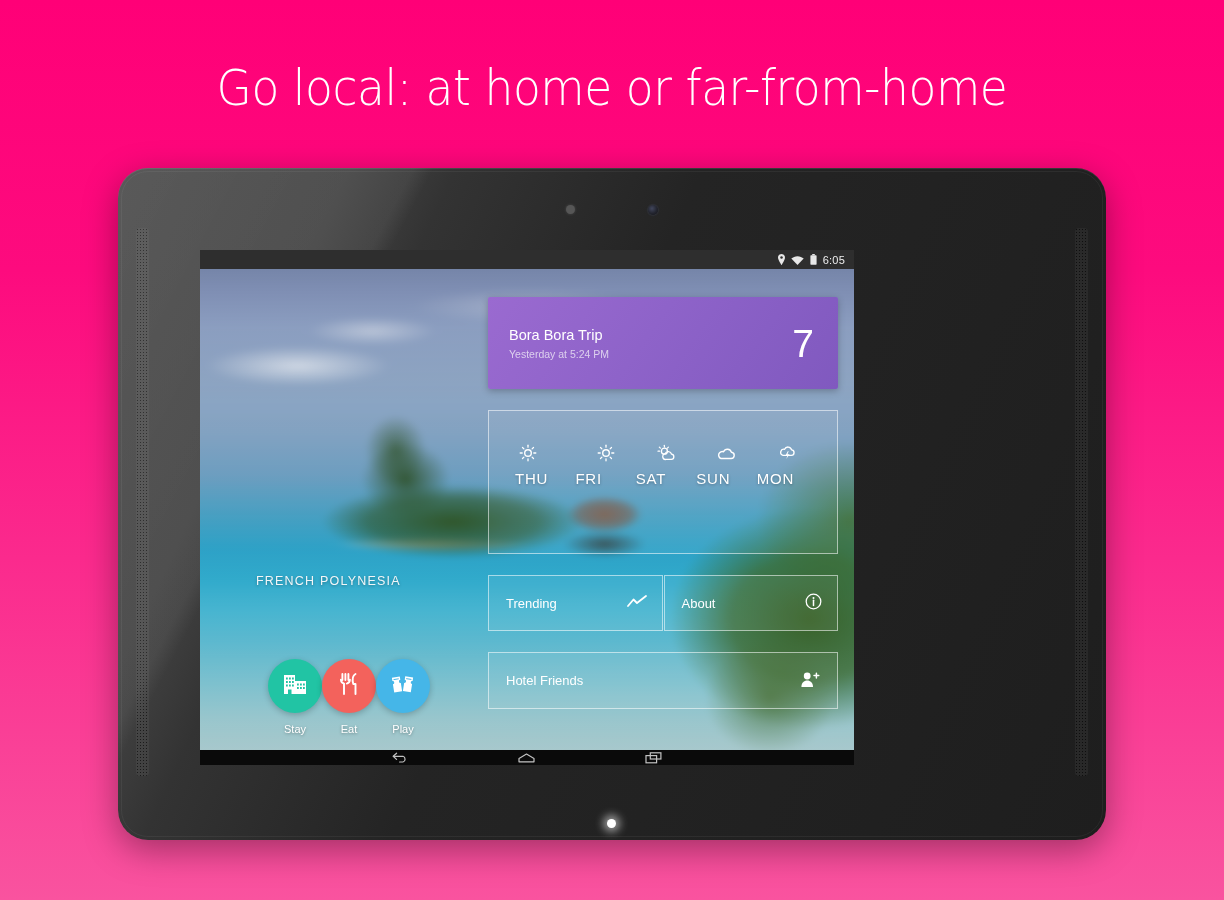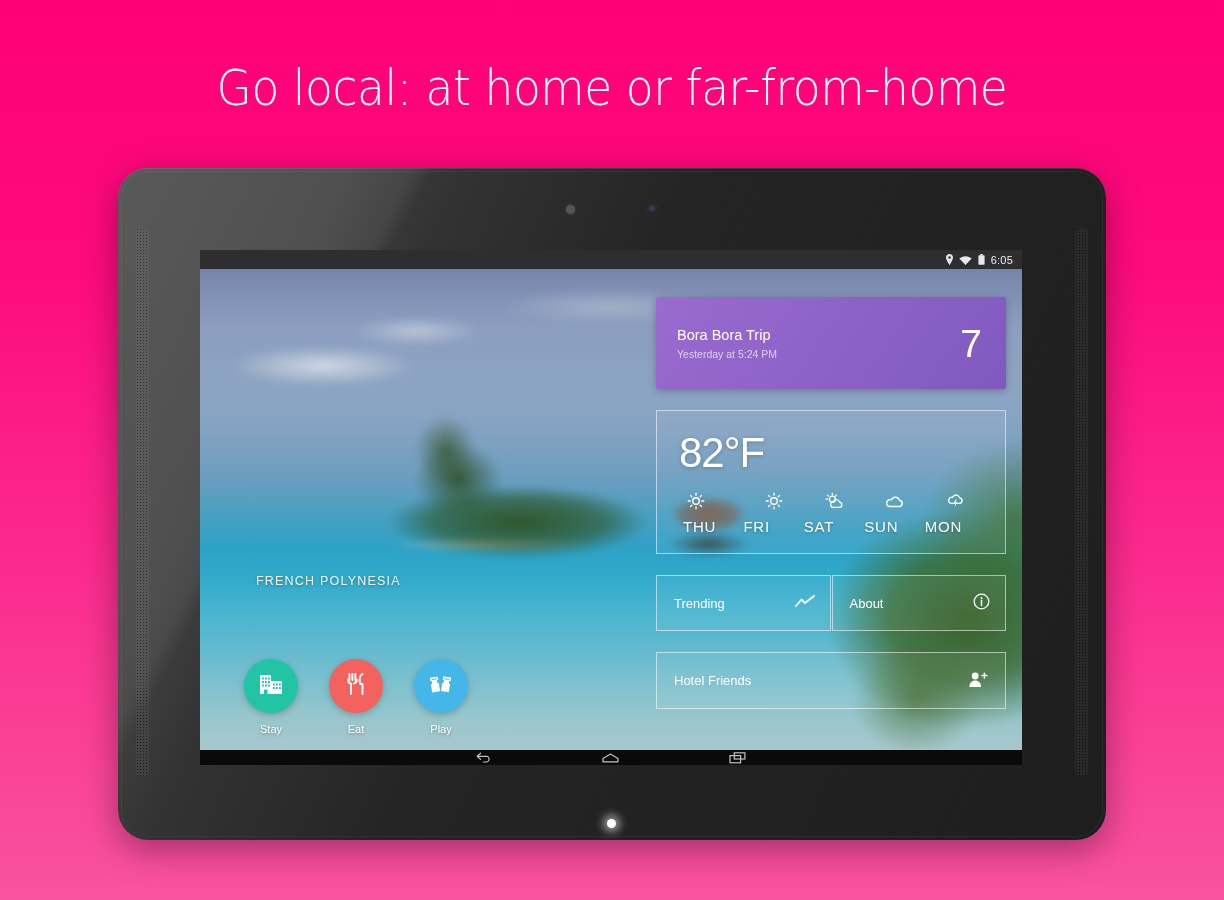--- a/index.html
+++ b/index.html
@@ -68,21 +68,21 @@
   }
   .led{
     position:absolute; left:607px; top:819px; width:9px; height:9px;
     border-radius:50%; background:#ffffff;
     box-shadow:0 0 9px 4px rgba(255,255,255,.55);
   }
 
   
   .screen{
     position:absolute; left:200px; top:250px;
-    width:822px; height:515px;
+    width:654px; height:515px;
     background:#000; overflow:hidden;
   }
 
   .statusbar{
     position:relative; height:19px; width:100%;
     background:#2e2e2e;
     display:flex; align-items:center; justify-content:flex-end;
     padding-right:9px; gap:6px;
     color:#e4e4e4; font-size:10px;
   }
@@ -160,22 +160,22 @@
     text-shadow:0 1px 4px rgba(0,0,0,.30);
   }
   .dest-sub{
     margin-top:7px; margin-left:14px;
     color:#f2f6f8; font-size:12.5px; letter-spacing:1.2px;
     text-shadow:0 1px 3px rgba(0,0,0,.30);
   }
 
   
   .actions{
-    position:absolute; left:44px; top:390px;
-    display:flex; gap:31px;
+    position:absolute; left:68px; top:390px;
+    display:flex; 
   }
   .action{ width:54px; text-align:center; cursor:pointer; }
   .action .circle{
     width:54px; height:54px; border-radius:50%;
     display:flex; align-items:center; justify-content:center;
     box-shadow:0 2px 6px rgba(0,0,0,.22);
   }
   .action .lbl{
     margin-top:10px; color:#ffffff; font-size:11px;
     text-shadow:0 1px 3px rgba(0,0,0,.35);
@@ -362,21 +362,20 @@
 
       <div class="card-trip">
         <div>
           <div class="trip-name">Bora Bora Trip</div>
           <div class="trip-when">Yesterday at 5:24 PM</div>
         </div>
         <div class="trip-count">7</div>
       </div>
 
       <div class="card-weather">
-        <div class="temp">82°F</div>
         <div class="forecast">
 
           <div class="fc-day">
             <div class="fc-icon">
               <svg width="18" height="18" viewBox="0 0 18 18">
                   <circle cx="9" cy="9" r="3.3" fill="none" stroke="#fff" stroke-width="1.4"></circle>
                   <g stroke="#fff" stroke-width="1.3" stroke-linecap="round">
                     <path d="M9 1.2v2"></path>
                     <path d="M9 14.8v2"></path>
                     <path d="M1.2 9h2"></path>

